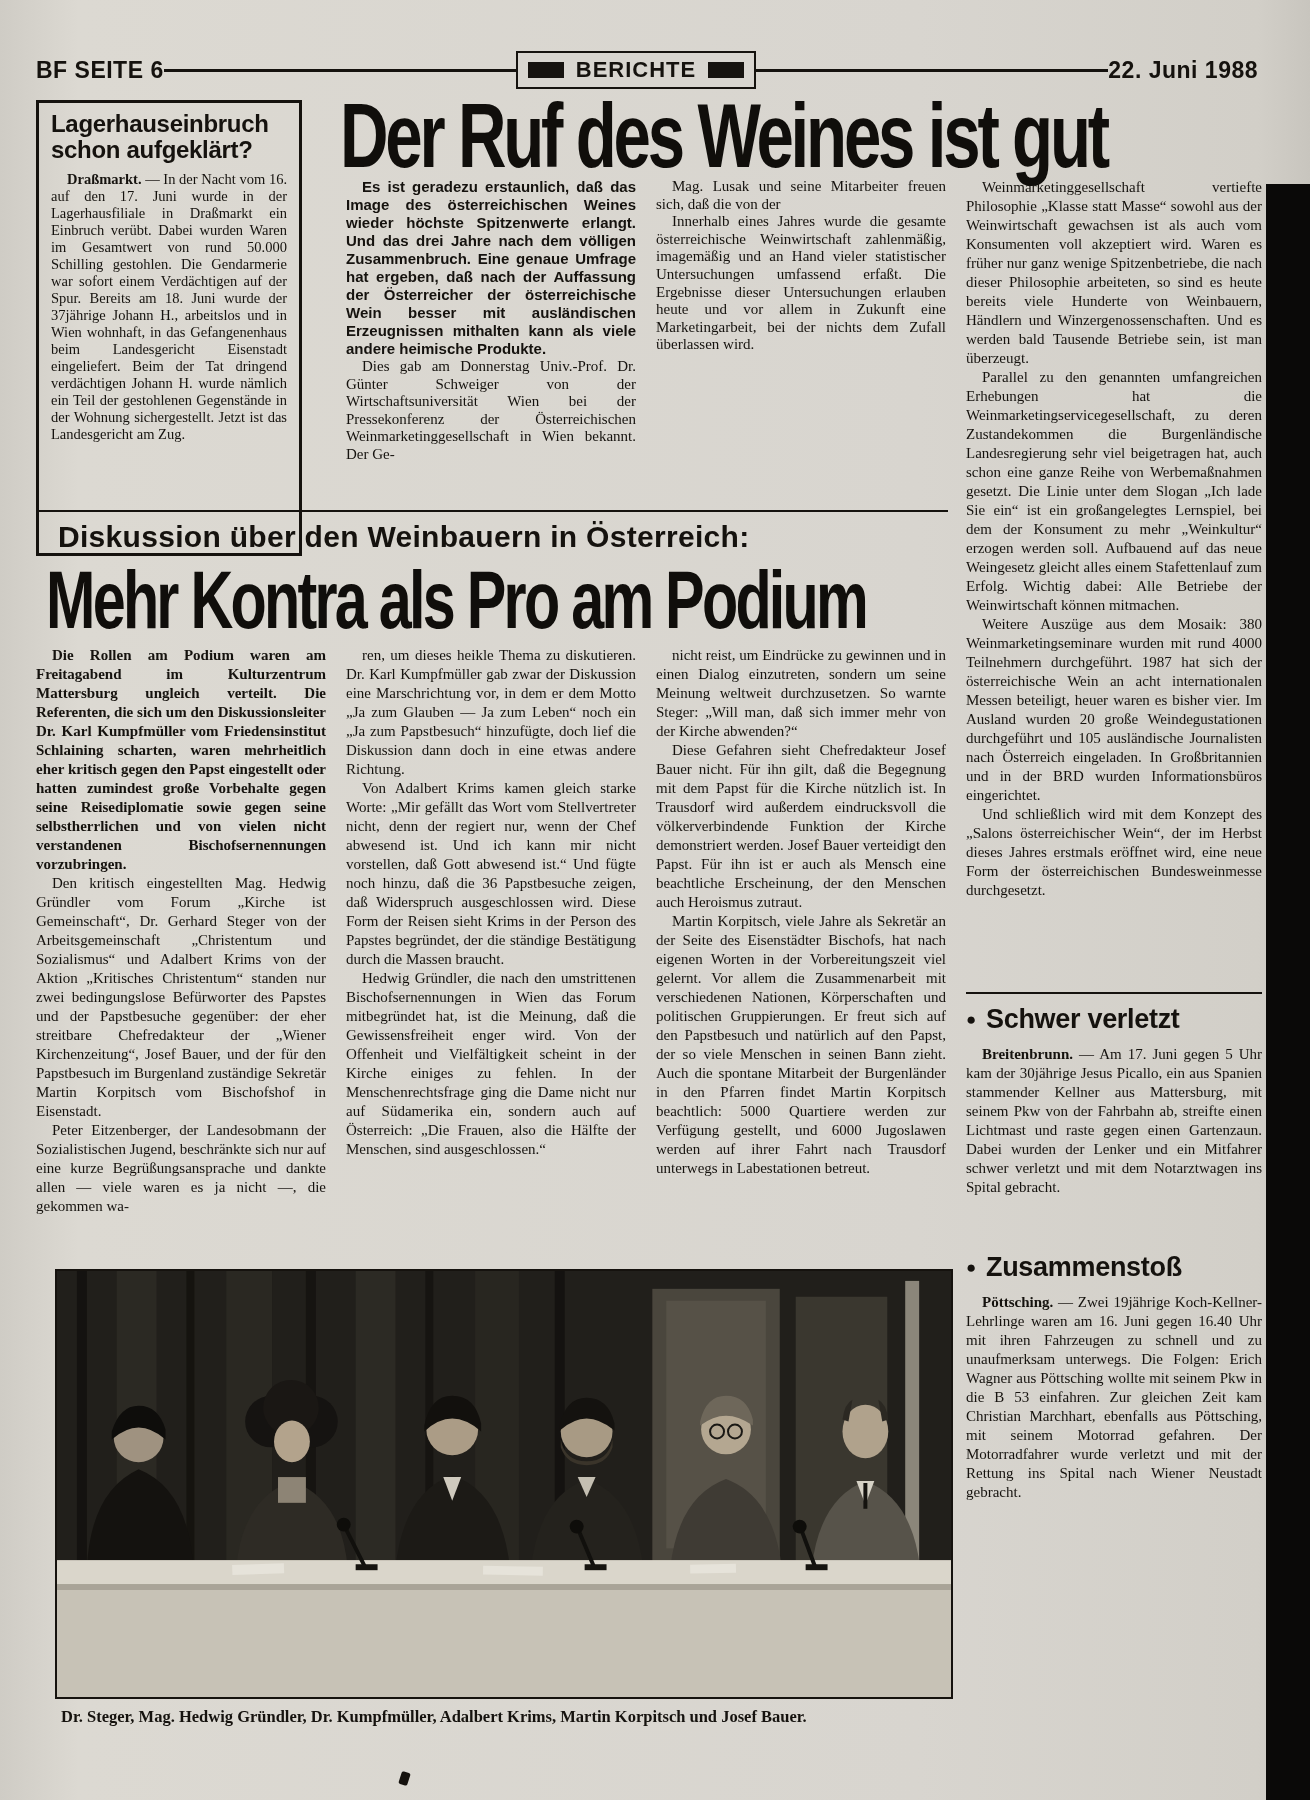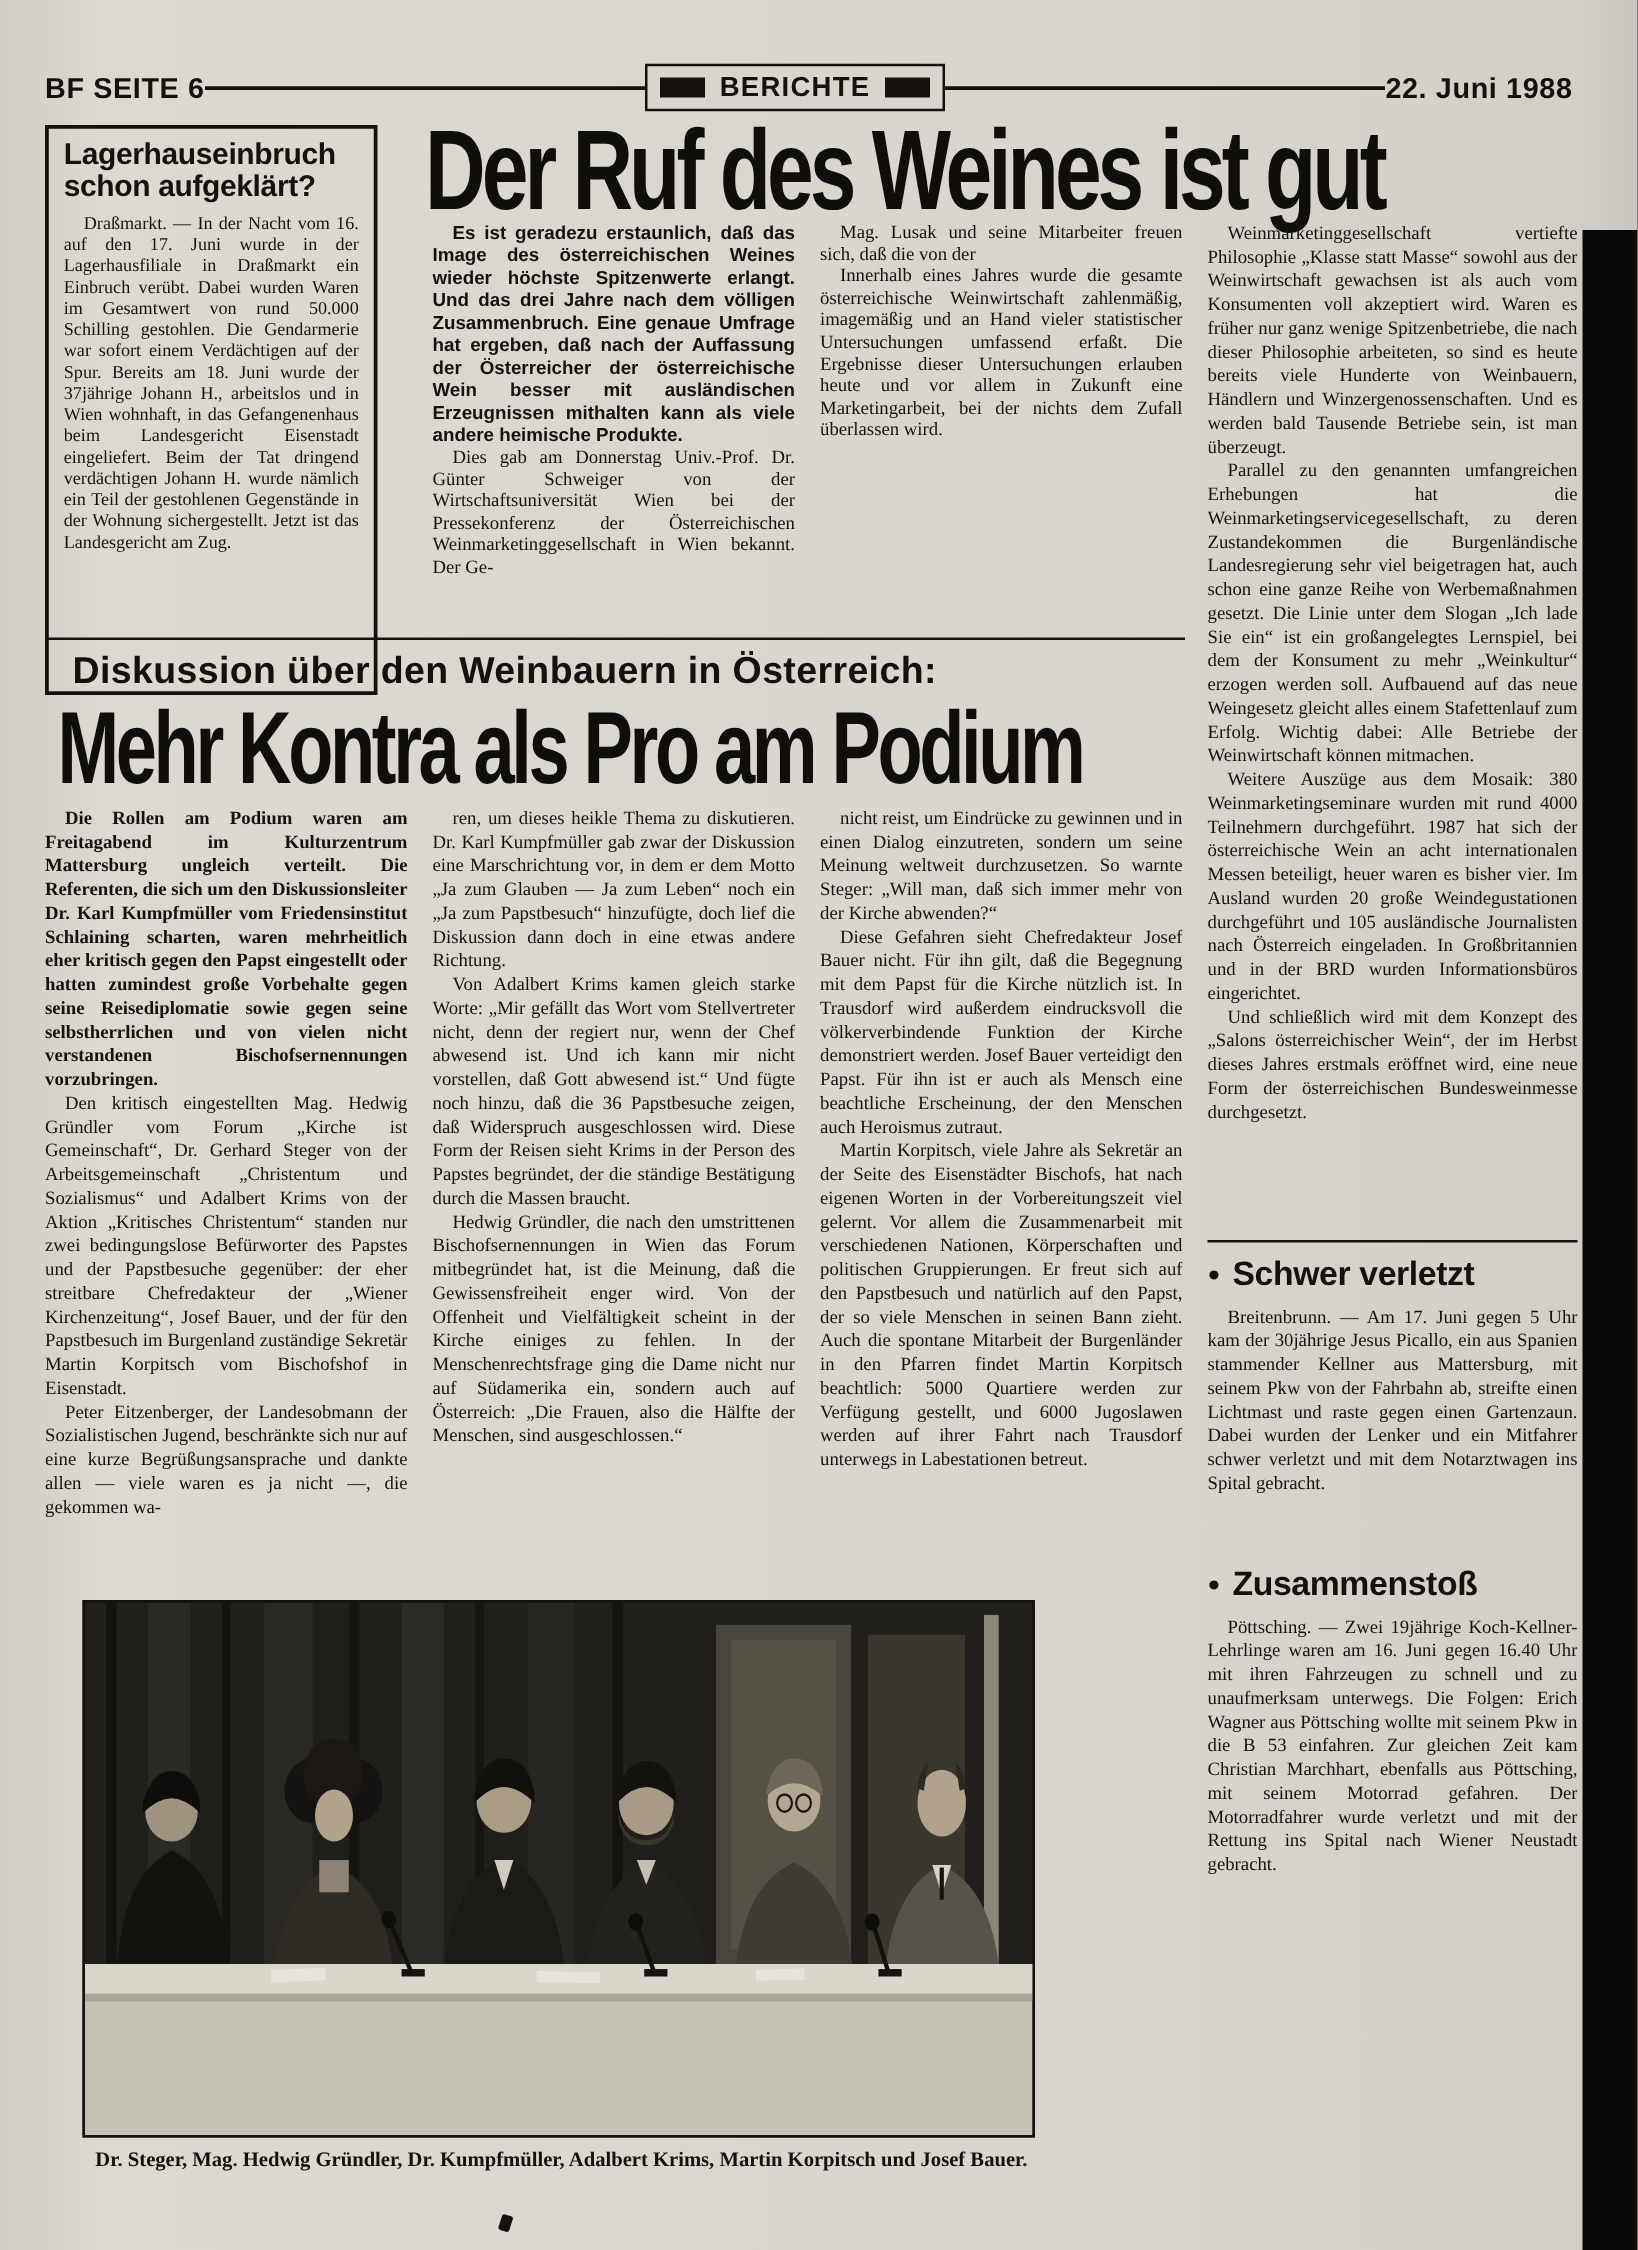--- a/index.html
+++ b/index.html
@@ -27,39 +27,39 @@
   #wine-headline { left:340px; top:84px; font-size:84px; letter-spacing:-4px; transform:scale(0.80,1.08); }
   #pope-headline { left:46px; top:552px; font-size:76px; letter-spacing:-3.5px; transform:scale(0.78,1.08); }
   .kicker { position:absolute; left:58px; top:520px; font-family:"Liberation Sans", sans-serif; font-weight:600; font-size:30px; letter-spacing:0.3px; }
   #kicker-rule { position:absolute; left:36px; top:510px; width:912px; height:2px; background:#15120e; }
 
   
   .col { position:absolute; width:290px; text-align:justify; font-size:15px; line-height:17.6px; overflow:hidden; hyphens:auto; }
   .col p, .news-body p { margin:0; text-indent:16px; }
   .lead-sans { font-family:"Liberation Sans", sans-serif; font-weight:700; font-size:15px; line-height:18px; margin:0 0 3px; }
   .lead-serif { font-weight:700; margin:0 0 3px; }
-  .dateline { font-weight:400; }
+  .dateline { font-weight:700; }
   #wine-col1 { left:346px; top:178px; height:336px; }
   #wine-col2 { left:656px; top:178px; height:336px; }
   #wine-col3 { left:966px; top:178px; width:296px; height:808px; line-height:19px; }
   #pope-col1 { left:36px;  top:646px; height:614px; line-height:19px; }
   #pope-col2 { left:346px; top:646px; height:614px; line-height:19px; }
   #pope-col3 { left:656px; top:646px; height:614px; line-height:19px; }
 
   
   #news-rule { position:absolute; left:966px; top:992px; width:296px; height:2px; background:#15120e; }
   .news-item { position:absolute; left:966px; width:296px; overflow:hidden; }
   #injury-news { top:1004px; height:240px; }
   #collision-news { top:1252px; height:330px; }
   .news-headline { font-family:"Liberation Sans", sans-serif; font-weight:700; font-size:27px; letter-spacing:-0.3px; margin:0 0 10px; display:flex; align-items:center; gap:10px; }
   .bullet { font-size:17px; line-height:1; }
   .news-body { text-align:justify; font-size:15px; line-height:19px; }
 
   
-  #photo-figure { position:absolute; left:50px; top:1264px; width:762px; margin:16px;text-align:right; }
+  #photo-figure { position:absolute; left:50px; top:1264px; width:898px; margin:5px; }
   .photo-frame { border:2px solid #15120e; height:430px; box-sizing:border-box; background:#1c1a17; }
   .photo-frame svg { display:block; width:100%; height:100%; }
   figcaption { font-weight:700; font-size:16.5px; padding:8px 6px 0; }
 
   
   #scan-bar { position:absolute; left:1266px; top:184px; width:44px; height:1616px; background:#0a0908; }
   #scan-mark { position:absolute; left:400px; top:1772px; width:9px; height:13px; background:#15120e; border-radius:2px; transform:rotate(18deg); }
 </style>
 </head>
 <body>

